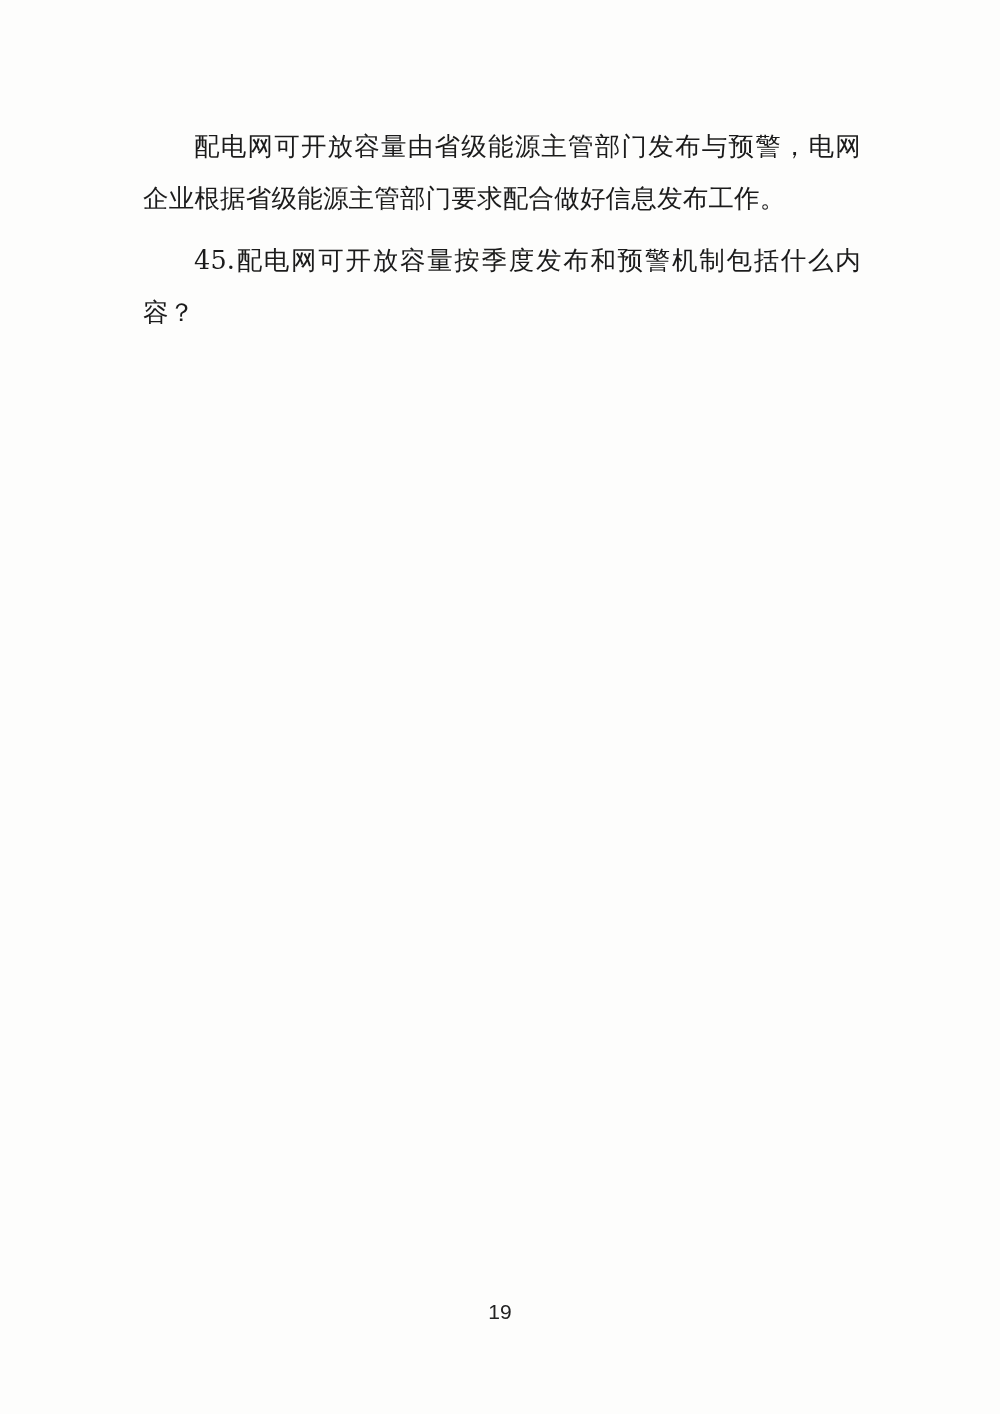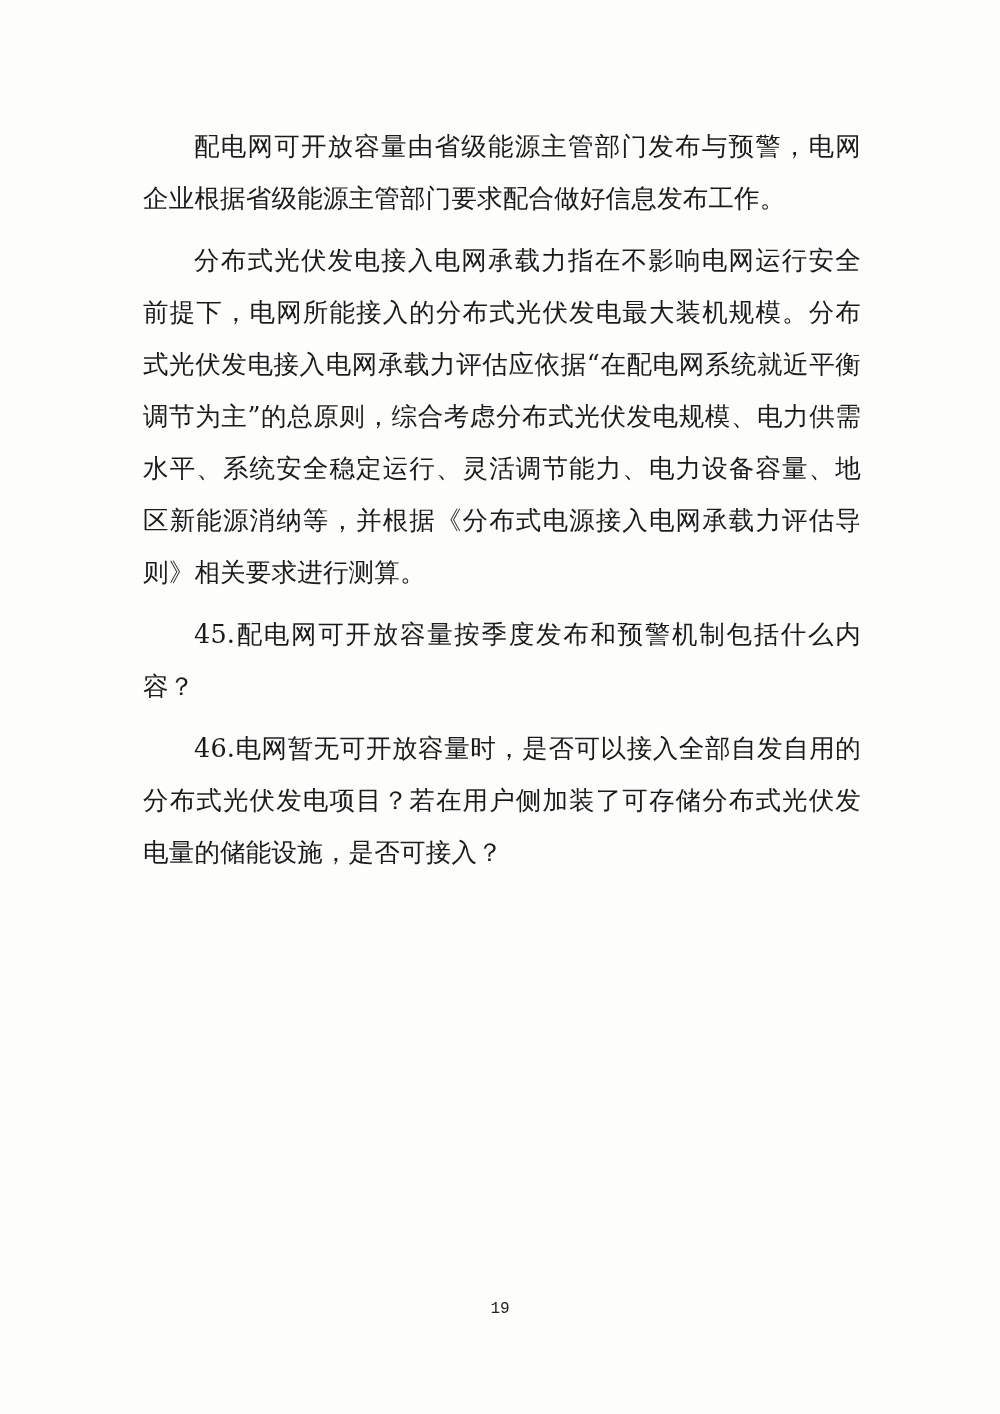--- a/index.html
+++ b/index.html
@@ -45,37 +45,35 @@
   }
   .answer-lead {
     font-weight: bold;
   }
   .page-number {
     position: absolute;
     left: 0;
     top: 1300px;
     width: 1000px;
     text-align: center;
-    font-size: 16px;
-    font-family: Liberation Mono, monospace;
+    font-size: 21px;
+    font-family: Liberation Sans, sans-serif;
     color: #222;
   }
 </style>
 </head>
 <body>
 
 <div class="page">
   <div class="content">
 
     <p class="para indent">配电网可开放容量由省级能源主管部门发布与预警，电网企业根据省级能源主管部门要求配合做好信息发布工作。</p>
 
-    <p class="para indent">分布式光伏发电接入电网承载力指在不影响电网运行安全前提下，电网所能接入的分布式光伏发电最大装机规模。分布式光伏发电接入电网承载力评估应依据“在配电网系统就近平衡调节为主”的总原则，综合考虑分布式光伏发电规模、电力供需水平、系统安全稳定运行、灵活调节能力、电力设备容量、地区新能源消纳等，并根据《分布式电源接入电网承载力评估导则》相关要求进行测算。</p>
 
     <p class="para indent">45.配电网可开放容量按季度发布和预警机制包括什么内容？</p>
 
 
-    <p class="para indent">46.电网暂无可开放容量时，是否可以接入全部自发自用的分布式光伏发电项目？若在用户侧加装了可存储分布式光伏发电量的储能设施，是否可接入？</p>
 
 
   </div>
 
   <div class="page-number">19</div>
 </div>
 
 </body></html>

